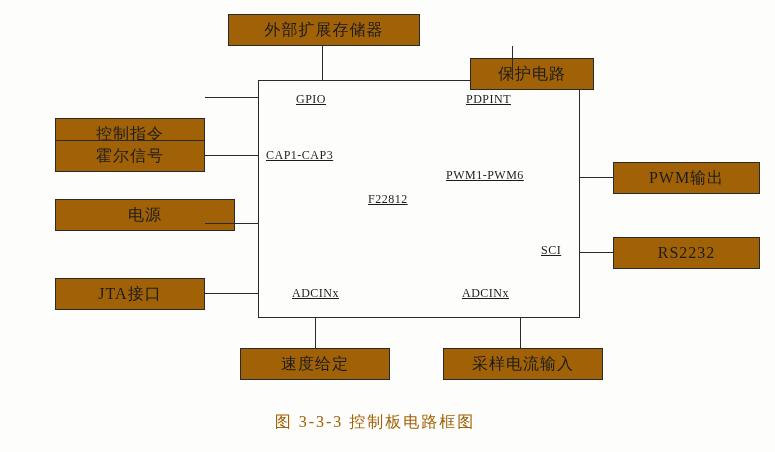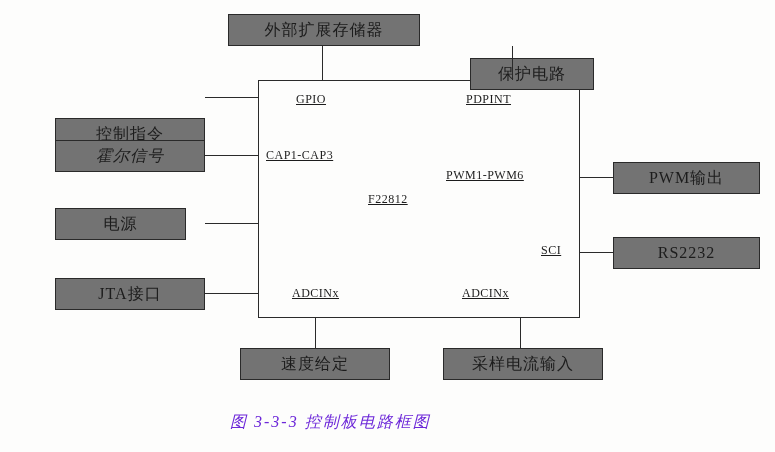--- a/index.html
+++ b/index.html
@@ -11,21 +11,21 @@
     position:relative;
     width:775px;
     height:452px;
     background:#fdfdfc;
     overflow:hidden;
     color:#1c1c1c;
   }
   .box{
     position:absolute;
     border:1.6px solid #2a2a2a;
-    background:#737373;
+    background:#a16207;
     display:flex;
     align-items:center;
     justify-content:center;
     font-size:16px;
     letter-spacing:1px;
     box-sizing:border-box;
   }
   .chip{
     position:absolute;
     left:258px; top:80px;
@@ -48,25 +48,24 @@
   }
   .vline{
     position:absolute;
     width:0;
     border-left:1.5px solid #2a2a2a;
   }
   .caption{
     position:absolute;
     left:230px; top:412px;
     width:290px;
-    text-align:left;
+    text-align:center;
     font-size:16px;
     letter-spacing:2px;
-    color:#6d28d9;
-    font-style:italic;
+    color:#a16207;
   }
 </style>
 </head>
 <body>
 
 <div class="stage">
 
   <div class="chip"></div>
   <div class="port" style="left:296px; top:92px;">GPIO</div>
   <div class="port" style="left:466px; top:92px;">PDPINT</div>
@@ -82,24 +81,24 @@
   </div>
   <div class="box" style="left:470px; top:14px; width:124px; height:32px;margin-top:44px;">
     <span>保护电路</span>
   </div>
   <div class="vline" style="left:322px; top:46px; height:34px;"></div>
   <div class="vline" style="left:512px; top:46px; height:34px;"></div>
 
   <div class="box" style="left:55px; top:82px; width:150px; height:32px;margin-top:36px;">
     <span>控制指令</span>
   </div>
-  <div class="box" style="left:55px; top:140px; width:150px; height:32px;font-style:italic;">
+  <div class="box" style="left:55px; top:140px; width:150px; height:32px;">
     <span>霍尔信号</span>
   </div>
-  <div class="box" style="left:55px; top:208px; width:131px; height:32px;">
+  <div class="box" style="left:55px; top:199px; width:180px; height:32px;">
     <span>电源</span>
   </div>
   <div class="box" style="left:55px; top:278px; width:150px; height:32px;justify-content:center;">
     <span>JTA接口</span>
   </div>
   <div class="hline" style="left:205px; top:97px;  width:53px;"></div>
   <div class="hline" style="left:205px; top:155px; width:53px;"></div>
   <div class="hline" style="left:205px; top:223px; width:53px;"></div>
   <div class="hline" style="left:205px; top:293px; width:53px;"></div>
 

